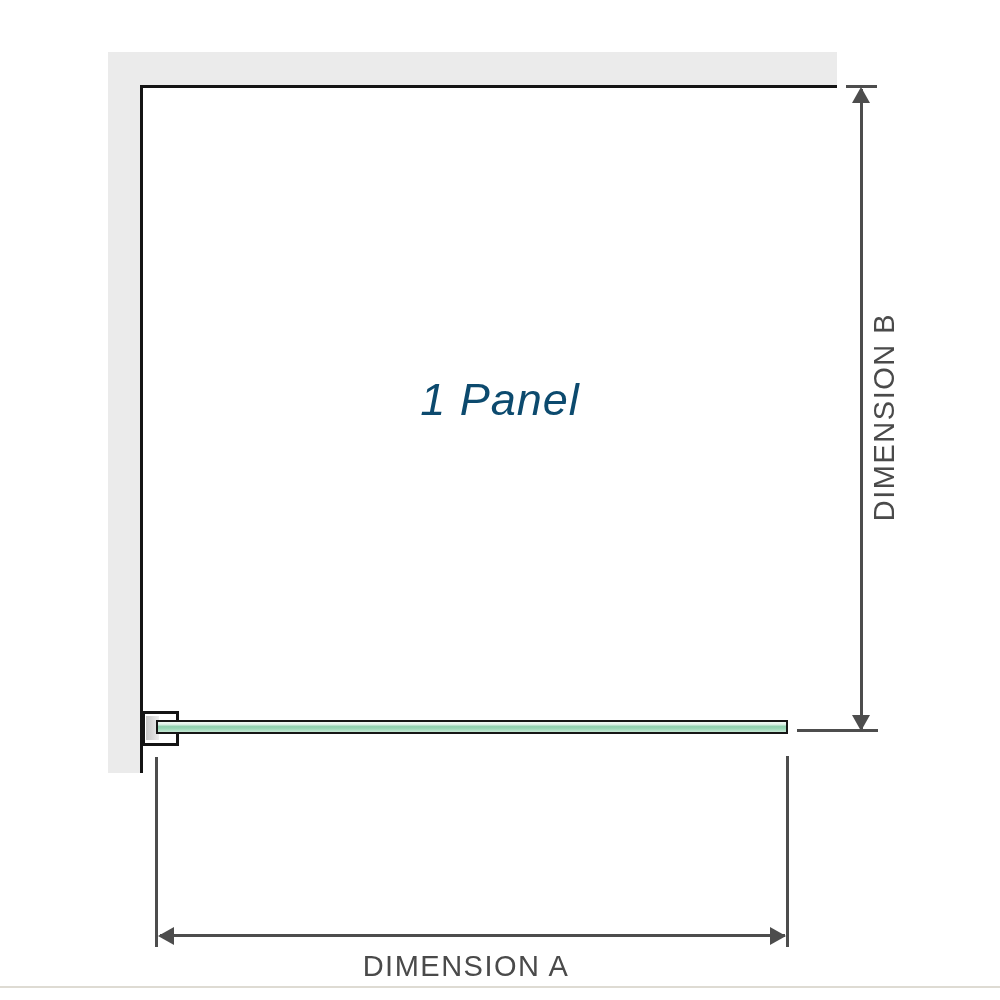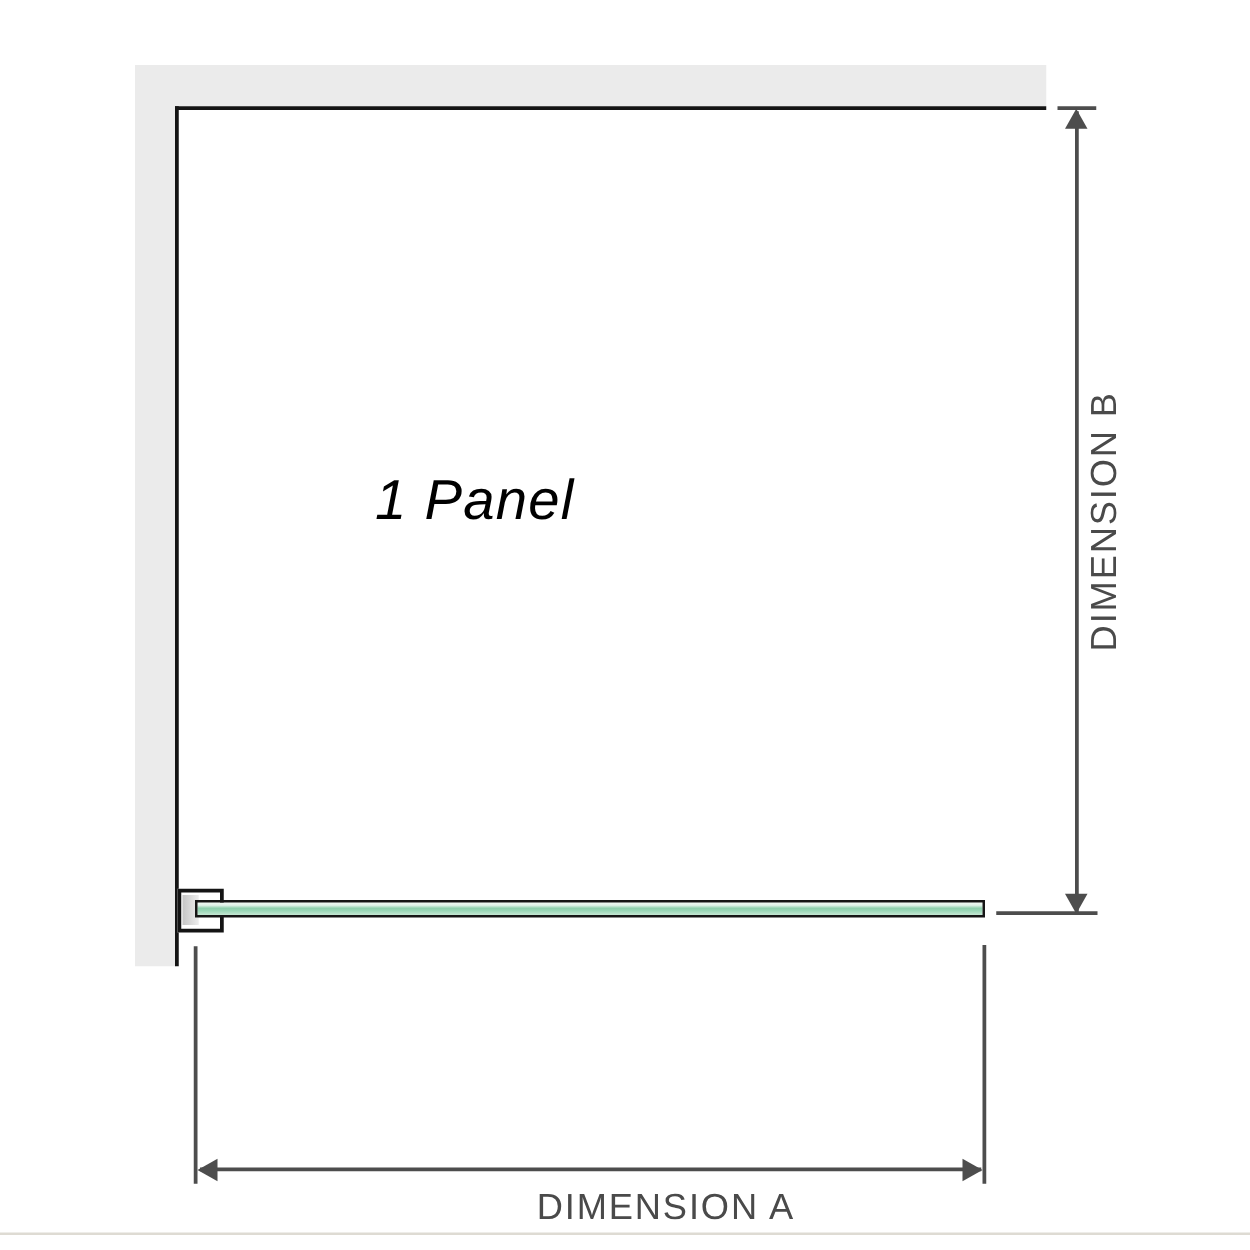--- a/index.html
+++ b/index.html
@@ -7,22 +7,22 @@
   .canvas{position:relative;width:1000px;height:1000px;background:#ffffff;overflow:hidden;}
 
   
   .wall-top{position:absolute;left:108px;top:52px;width:729px;height:33px;background:#ebebeb;}
   .wall-left{position:absolute;left:108px;top:52px;width:33px;height:721px;background:#ebebeb;}
   .edge-top{position:absolute;left:140px;top:85px;width:697px;height:2.5px;background:#141414;}
   .edge-left{position:absolute;left:140px;top:85px;width:2.5px;height:688px;background:#141414;}
 
   
   .panel-label{position:absolute;left:300px;top:372px;width:400px;height:56px;
-    text-align:left;line-height:56px;font-size:45px;font-style:italic;
-    color:#000000;letter-spacing:1px;}
+    text-align:center;line-height:56px;font-size:45px;font-style:italic;
+    color:#0c4a6e;letter-spacing:1px;}
 
   
   .bracket{position:absolute;left:142px;top:711px;width:37px;height:35px;
     box-sizing:border-box;border:3px solid #141414;background:#ffffff;}
   .bracket-inner{position:absolute;left:146px;top:716px;width:13px;height:24px;
     background:linear-gradient(to right,#c6c6c6,#ededed);}
   .glass-bar{position:absolute;left:156px;top:720px;width:632px;height:14px;
     box-sizing:border-box;border:2px solid #161616;
     background:linear-gradient(to bottom,#f0f9f4 0%,#e2f3ea 22%,#8fd0ae 46%,#9ad7b7 66%,#c6e8d4 100%);}
 
@@ -40,21 +40,21 @@
 
   
   .dima-ext-left{position:absolute;left:155px;top:757px;width:3px;height:190px;background:#4d4d4d;}
   .dima-ext-right{position:absolute;left:786px;top:756px;width:3px;height:191px;background:#4d4d4d;}
   .dima-shaft{position:absolute;left:160px;top:934px;width:625px;height:3px;background:#4d4d4d;}
   .dima-arrow-left{position:absolute;left:158px;top:927px;width:0;height:0;
     border-top:9px solid transparent;border-bottom:9px solid transparent;border-right:16px solid #4d4d4d;}
   .dima-arrow-right{position:absolute;left:770px;top:927px;width:0;height:0;
     border-top:9px solid transparent;border-bottom:9px solid transparent;border-left:16px solid #4d4d4d;}
   .dima-label{position:absolute;left:296px;top:950px;width:340px;height:32px;
-    text-align:right;line-height:32px;font-size:29px;color:#4a4a4a;letter-spacing:1.5px;}
+    text-align:center;line-height:32px;font-size:29px;color:#4a4a4a;letter-spacing:1.5px;}
 
   
   .bottom-rule{position:absolute;left:0;top:986px;width:1000px;height:2px;background:#dedbd3;}
 </style>
 </head>
 <body>
 
 <div class="canvas">
 
   <div class="wall-top"></div>

